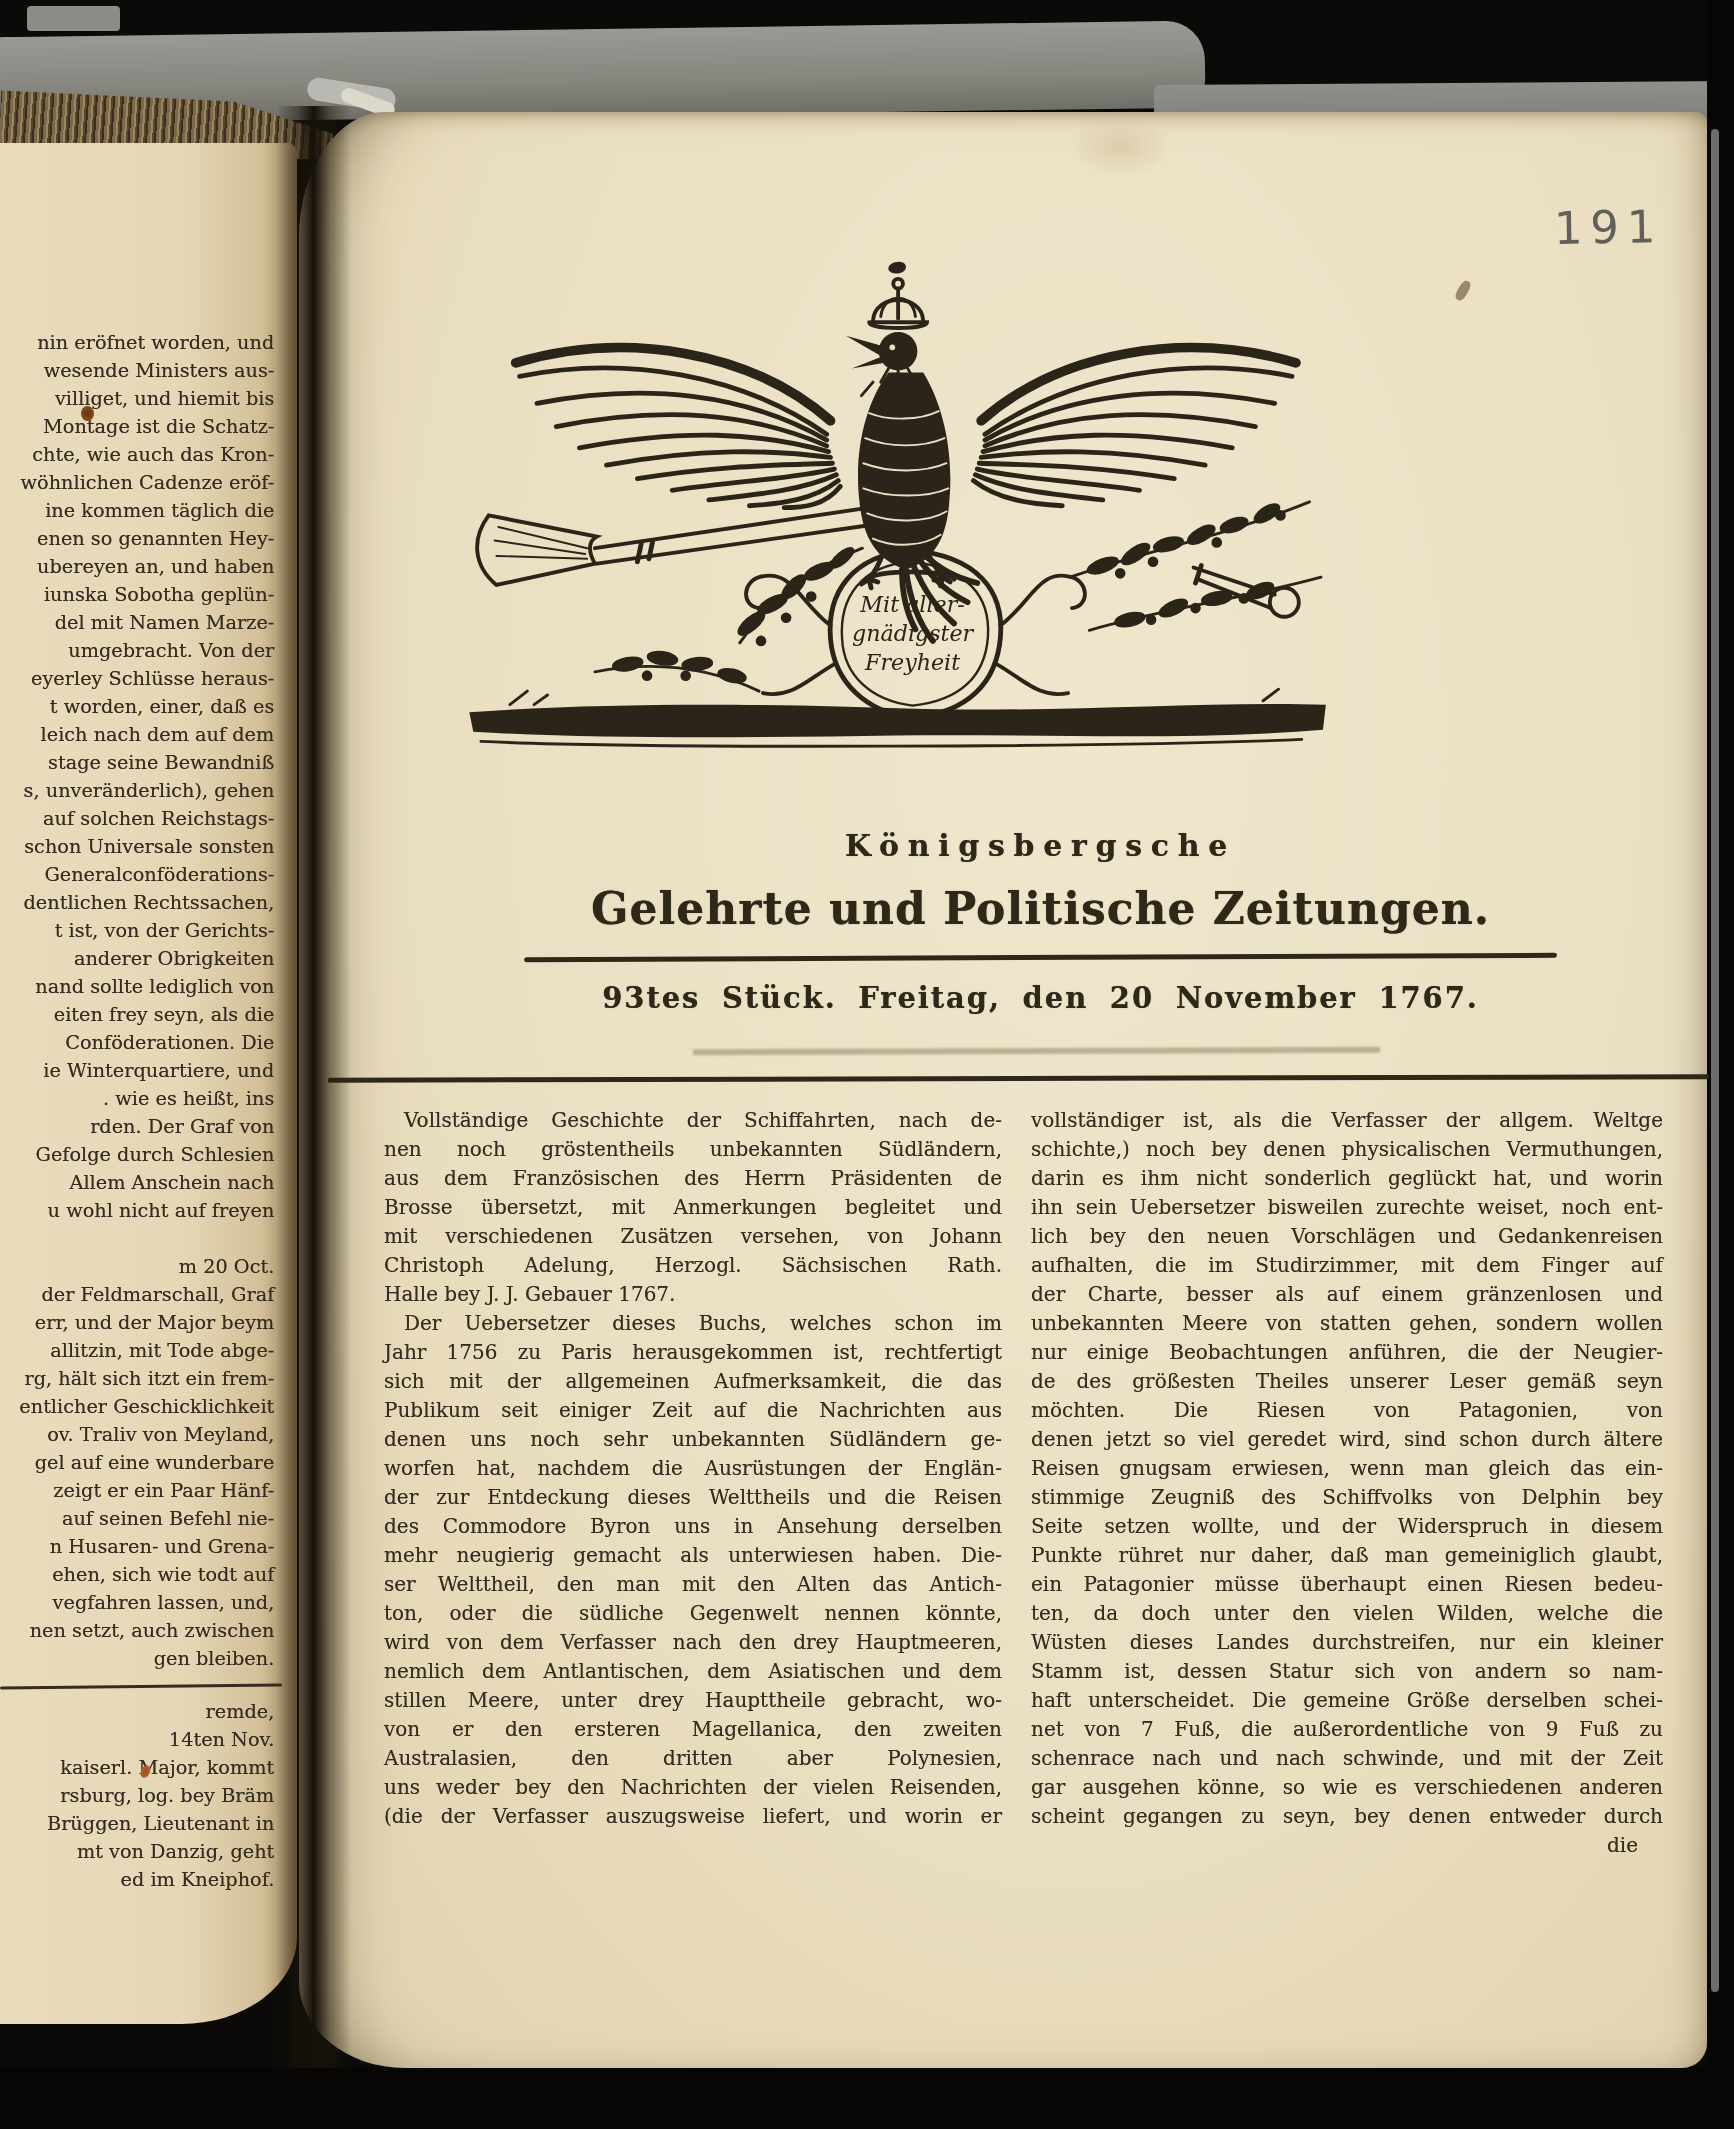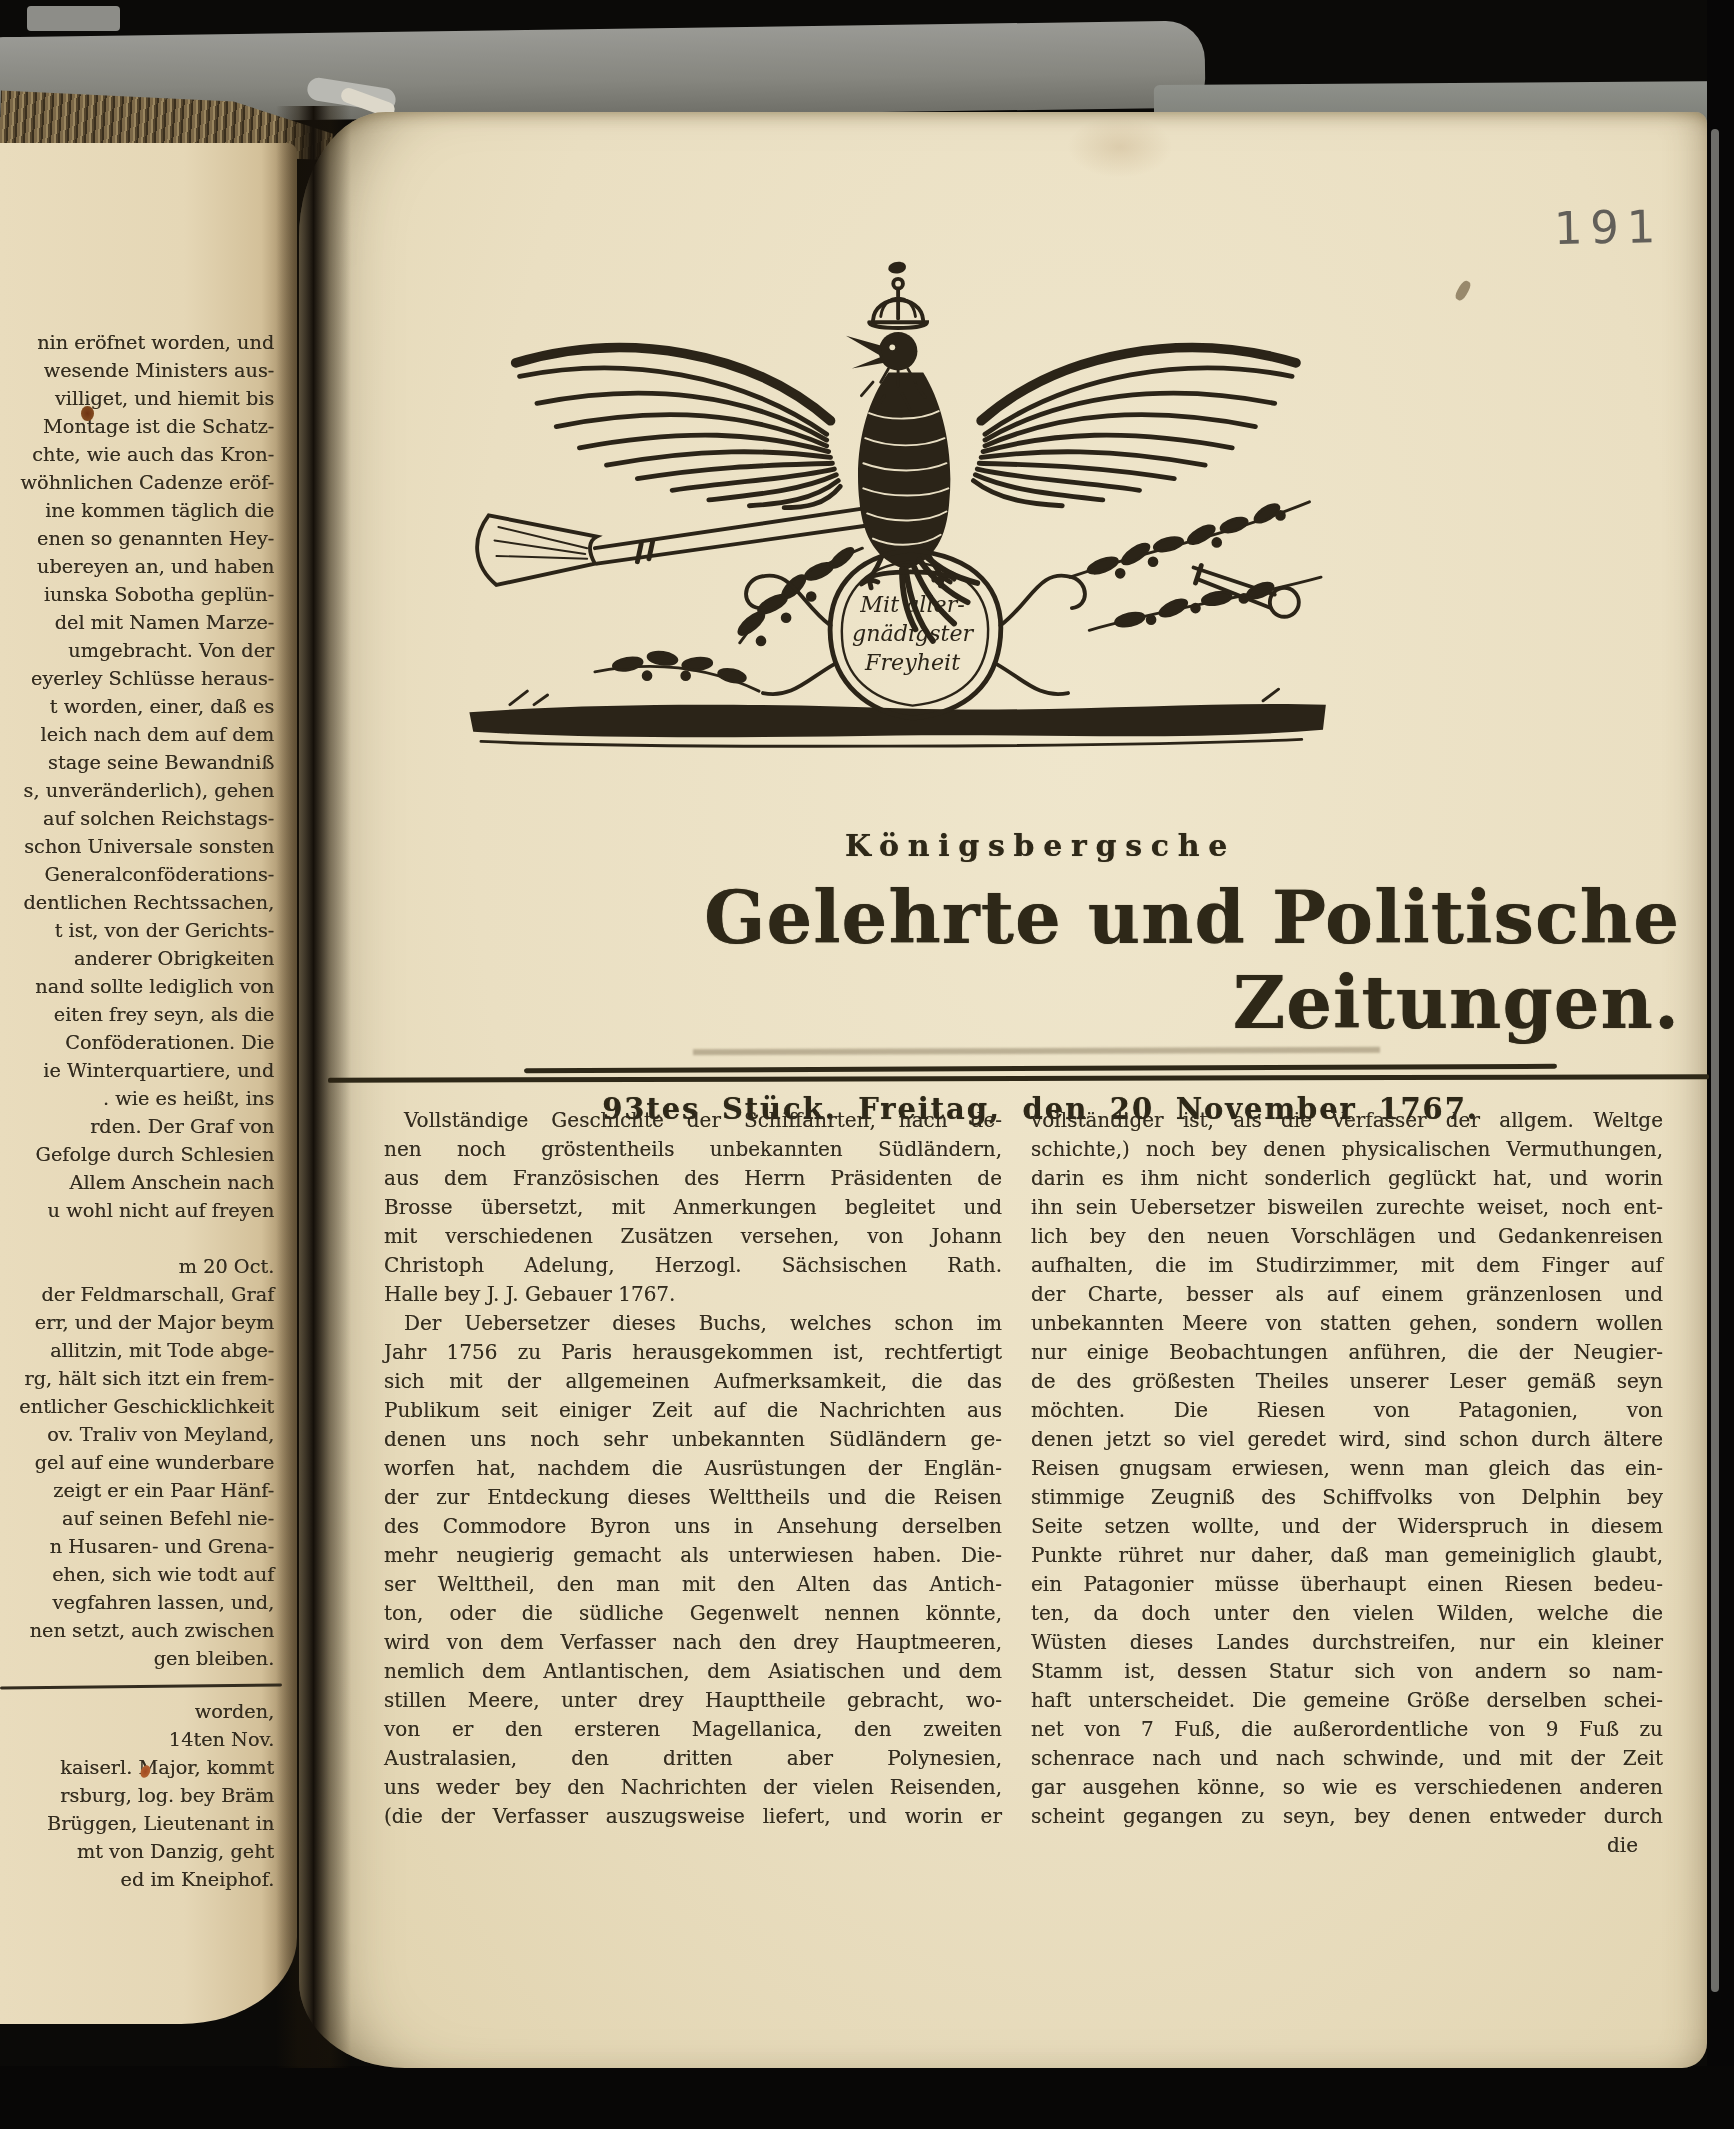--- a/index.html
+++ b/index.html
@@ -71,21 +71,21 @@
   }
   .stamp{
     position:absolute;left:1255px;top:89px;
     font-family:"DejaVu Sans", sans-serif;font-size:45px;letter-spacing:7.7px;
     color:#54524e;transform:rotate(-1deg);opacity:.9;
   }
   .emblem{position:absolute;left:153px;top:145px;width:898px;height:510px;}
 
   .masthead{position:absolute;left:102px;top:716px;width:1279px;text-align:center;color:#2e2818;}
   .kicker{font-size:30px;font-weight:bold;letter-spacing:8.7px;text-shadow:0 0 0.7px rgba(46,40,24,.7);}
-  .big-title{margin-top:12px;font-size:72px;font-weight:bold;letter-spacing:1px;text-shadow:0 0 0.8px rgba(46,40,24,.8);text-align:right;}
+  .big-title{margin-top:20px;font-size:44px;font-weight:bold;letter-spacing:1px;text-shadow:0 0 0.8px rgba(46,40,24,.8);}
   .mast-rule{margin:21px auto 0 auto;width:1033px;height:4.8px;background:#2e2818;border-radius:2.9px;transform:rotate(-0.25deg);}
   .issue-line{margin-top:21px;font-size:29px;font-weight:bold;letter-spacing:1.9px;word-spacing:9.7px;text-shadow:0 0 0.7px rgba(46,40,24,.7);}
   .full-rule{position:absolute;left:29px;top:964px;width:1381px;height:4.8px;background:#2e2818;border-radius:1.9px;transform:rotate(-0.15deg);}
 
   .body-text{
     position:absolute;left:85px;top:994px;width:1279px;
     display:flex;gap:29px;color:#332c1f;font-size:20px;line-height:29px;
     text-shadow:0 0 0.6px rgba(51,44,31,.55);
   }
   .col{flex:0 0 auto;}
@@ -170,21 +170,21 @@
           <div class="line short">n Husaren- und Grena-</div>
           <div class="line short">ehen, sich wie todt auf</div>
           <div class="line short">vegfahren lassen, und,</div>
           <div class="line short">nen setzt, auch zwischen</div>
           <div class="line short">gen bleiben.</div>
         </div>
       <div class="lp-rule">
           <div></div>
         </div>
       <div>
-          <div class="line short">worden,</div>
+          <div class="line short">remde,</div>
           <div class="line short">14ten Nov.</div>
           <div class="line short">kaiserl. Major, kommt</div>
           <div class="line short">rsburg, log. bey Bräm</div>
           <div class="line short">Brüggen, Lieutenant in</div>
           <div class="line short">mt von Danzig, geht</div>
           <div class="line short">ed im Kneiphof.</div>
         </div>
     </div>
   </div>
 

